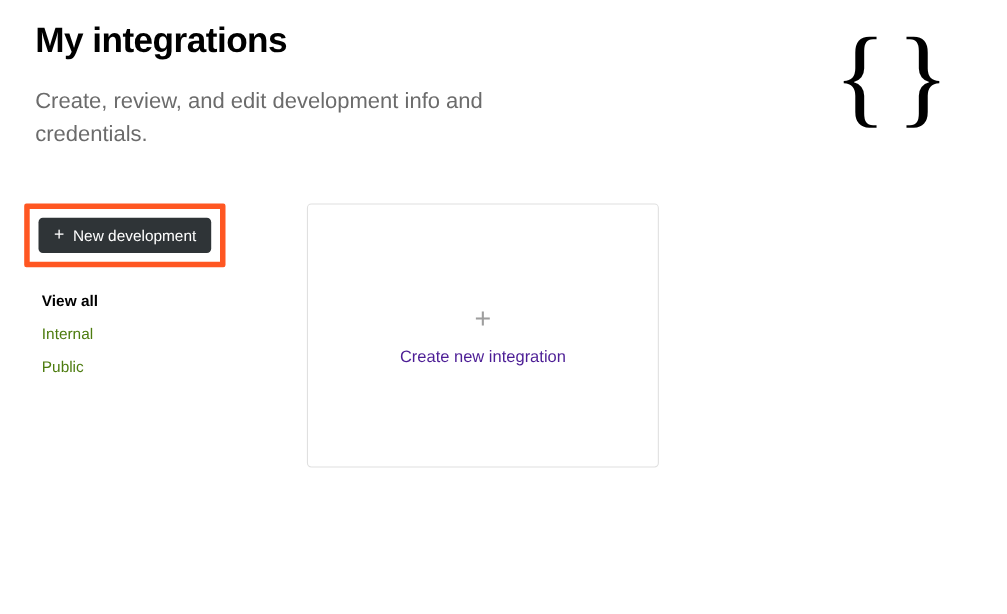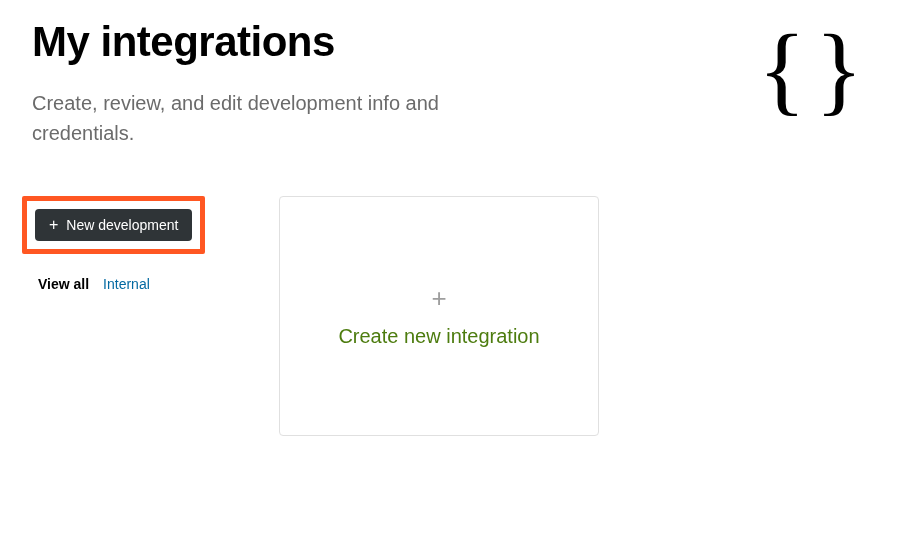--- a/index.html
+++ b/index.html
@@ -12,21 +12,21 @@
       background: #ffffff;
       width: 915px;
       height: 558px;
       position: relative;
     }
     .header {
       padding: 18px 32px 0 32px;
       position: relative;
     }
     .title {
-      font-size: 42px;
+      font-size: 32px;
       font-weight: 700;
       color: #000000;
       letter-spacing: -0.5px;
       line-height: 1.15;
     }
     .subtitle {
       font-size: 20px;
       color: #6b6b6b;
       margin-top: 22px;
       line-height: 1.5;
@@ -71,27 +71,28 @@
       display: flex;
       align-items: center;
       gap: 8px;
     }
     .plus-icon {
       font-size: 16px;
       line-height: 1;
     }
     .filter-list {
       display: flex;
-      flex-direction: row;
+      flex-direction: column;
       gap: 14px;
       padding-left: 16px;
+      justify-content: space-between;
     }
     .filter-item {
       font-size: 14px;
-      color: #0369a1;
+      color: #4d7c0f;
       cursor: pointer;
     }
     .filter-item.active {
       color: #000000;
       font-weight: 600;
     }
     .main-area {
       flex: 1;
     }
     .create-card {
@@ -106,22 +107,22 @@
       gap: 14px;
       cursor: pointer;
     }
     .card-plus {
       font-size: 26px;
       color: #9e9e9e;
       font-weight: 300;
       line-height: 1;
     }
     .card-label {
-      font-size: 20px;
-      color: #4d7c0f;
+      font-size: 15px;
+      color: #4c1d95;
     }
   </style>
 </head>
 <body>
 
 <div class="header">
   <h1 class="title">My integrations</h1>
   <p class="subtitle">Create, review, and edit development info and credentials.</p>
   <div class="braces-icon">{ }</div>
 </div>
@@ -130,20 +131,21 @@
   <div class="sidebar">
     <div class="highlight-box">
       <button class="new-integration-btn">
         <span class="plus-icon">+</span>
         <span>New development</span>
       </button>
     </div>
     <div class="filter-list">
       <div class="filter-item active">View all</div>
       <div class="filter-item">Internal</div>
+      <div class="filter-item">Public</div>
     </div>
   </div>
 
   <div class="main-area">
     <div class="create-card">
       <div class="card-plus">+</div>
       <div class="card-label">Create new integration</div>
     </div>
   </div>
 </div>

